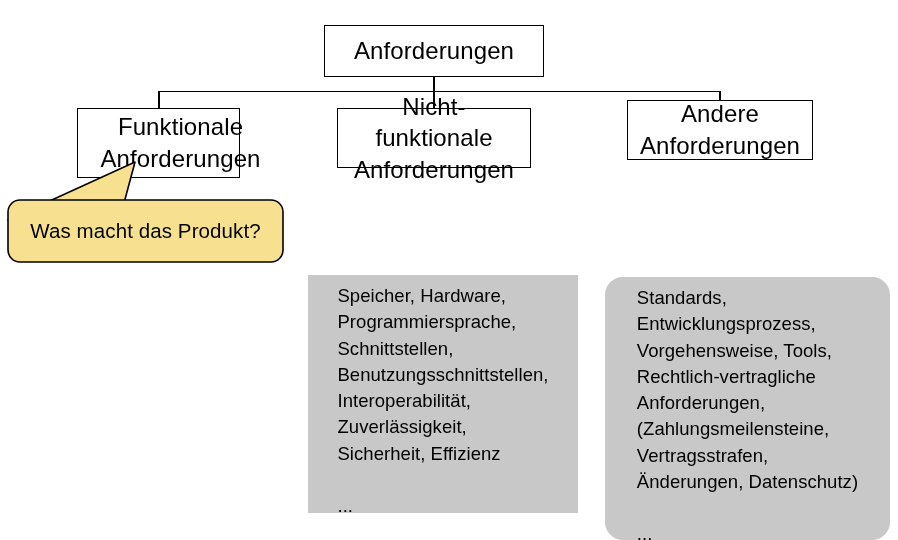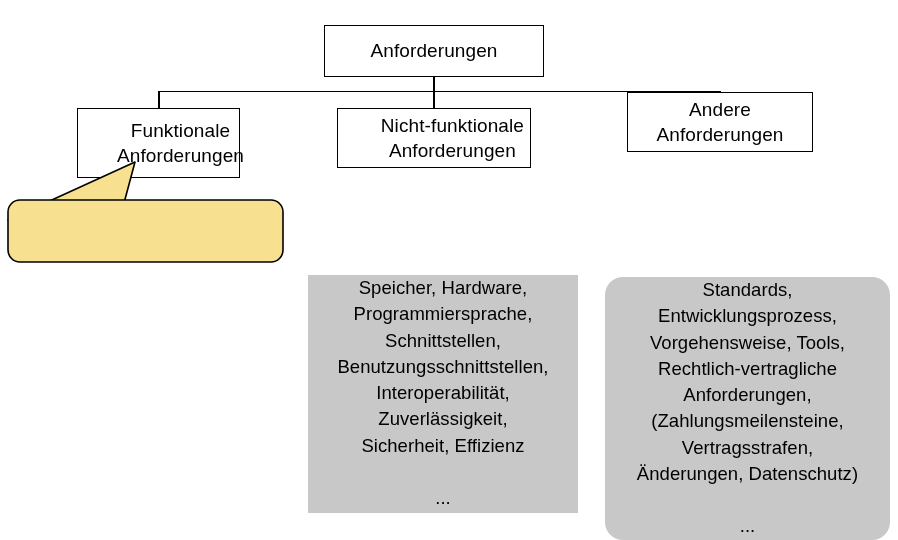--- a/index.html
+++ b/index.html
@@ -22,34 +22,34 @@
   
   .node-box {
     position: absolute;
     box-sizing: border-box;
     border: 1.6px solid #000000;
     background: #ffffff;
     display: flex;
     align-items: center;
     justify-content: center;
     text-align: center;
-    font-size: 19px;
+    font-size: 24px;
     line-height: 1.32;
     letter-spacing: 0.1px;
     z-index: 3;
   }
   .node-box .node-label {
     display: block;
     white-space: pre-line;
     padding: 0 6px;
   }
   #node-root   { left: 324px; top: 25px;  width: 220px; height: 52px; }
   #node-func   { left: 77px;  top: 108px; width: 163px; height: 70px; padding-left: 44px; }
   #node-nfunc  { left: 337px; top: 108px; width: 194px; height: 60px; justify-content: flex-end; }
-  #node-other  { left: 627px; top: 92px; width: 186px; height: 60px; }
+  #node-other  { left: 627px; top: 100px; width: 186px; height: 60px; }
 
   
   .connector {
     position: absolute;
     background: #000000;
     z-index: 1;
   }
   .v-line { width: 1.6px; }
   .h-line { height: 1.6px; }
 
@@ -92,25 +92,25 @@
   .callout > .callout-text { position: absolute; }
 
   
   .gray-box {
     position: absolute;
     box-sizing: border-box;
     background: #c8c8c8;
     display: flex;
     align-items: flex-start;
     justify-content: center;
-    text-align: center;
     font-size: 18.5px;
     line-height: 1.42;
     letter-spacing: 0.05px;
     white-space: pre-line;
+    padding-top: 8px;
     z-index: 2;
   }
   #gray-nfunc { left: 308px; top: 275px; width: 270px; height: 238px; }
   #gray-other { left: 605px; top: 277px; width: 285px; height: 263px; border-radius: 18px; }
 </style>
 </head>
 <body>
 
 <div id="canvas">
 
@@ -137,20 +137,21 @@
   <div class="node-box" id="node-other">
     <span class="node-label">Andere
 Anforderungen</span>
   </div>
 
   <div class="callout" id="callout-func">
     <svg width="292" height="110" viewBox="0 0 292 110">
       <path d="M 8 62 L 135 4 L 120 60 Z" fill="#f7e08f" stroke="#000000" stroke-width="1.6" stroke-linejoin="round"></path>
       <rect x="8" y="42" width="275" height="62" rx="12" ry="12" fill="#f7e08f" stroke="#000000" stroke-width="1.6"></rect>
     </svg>
+    <div class="callout-text" style="left:8px; top:42px; width:275px; height:62px;">Was macht das Produkt?</div>
   </div>
 
 
 
   <div class="gray-box" id="gray-nfunc">Speicher, Hardware,
 Programmiersprache,
 Schnittstellen,
 Benutzungsschnittstellen,
 Interoperabilität,
 Zuverlässigkeit,

